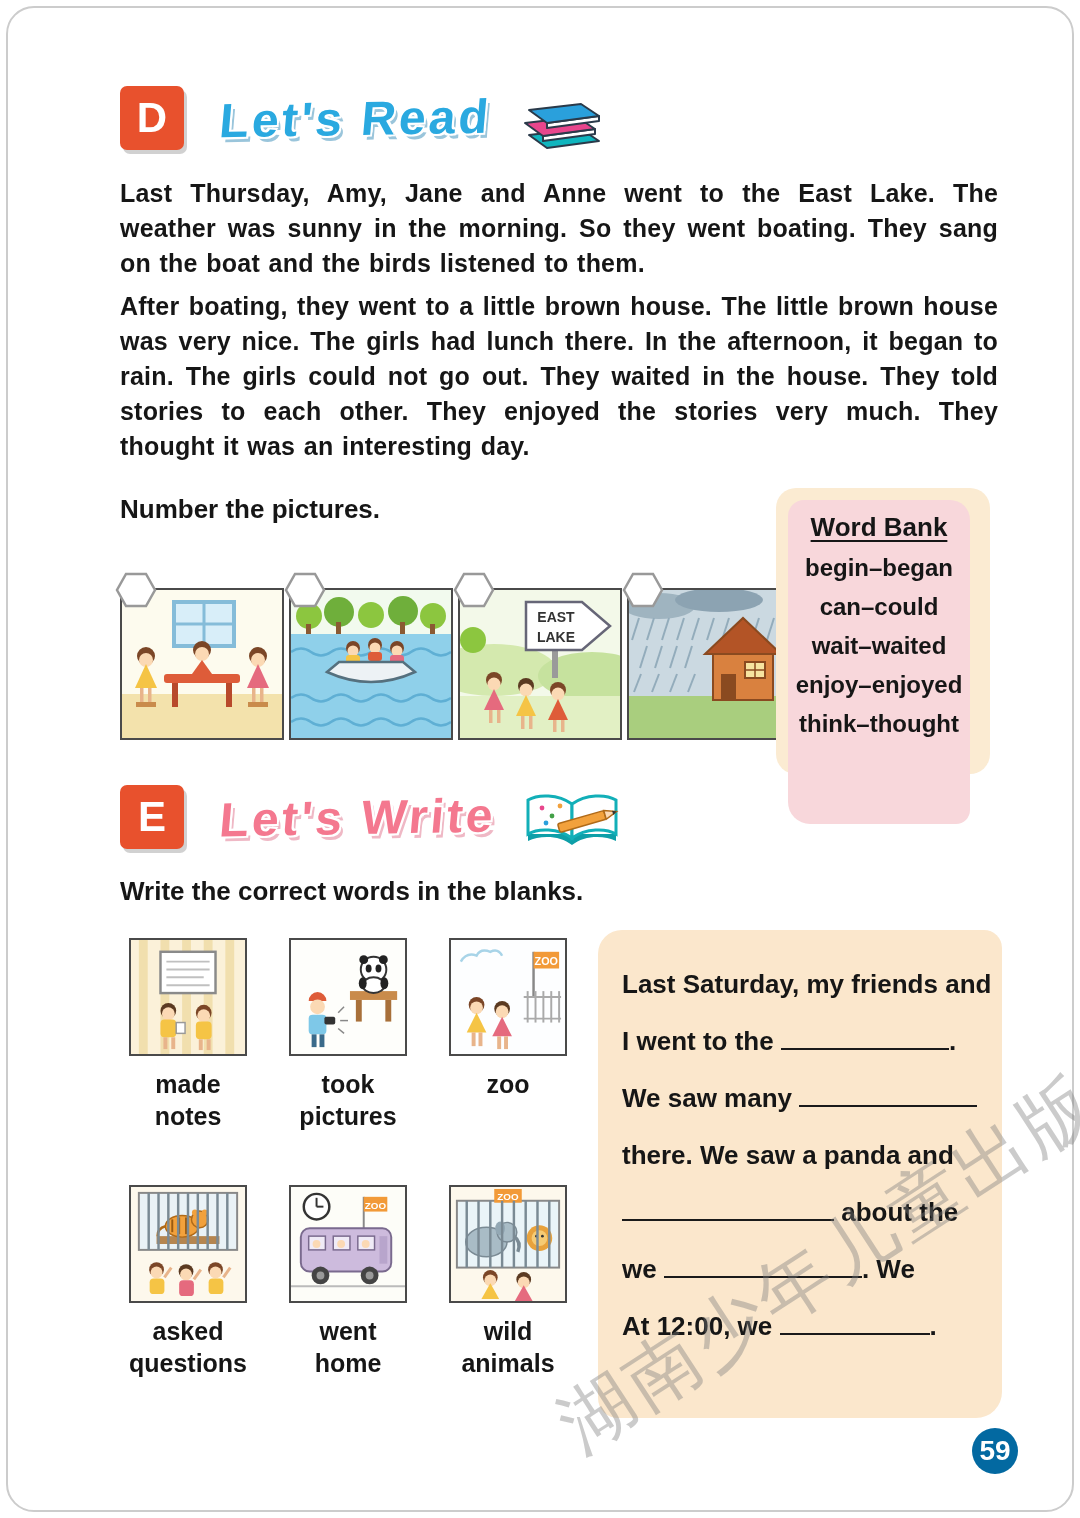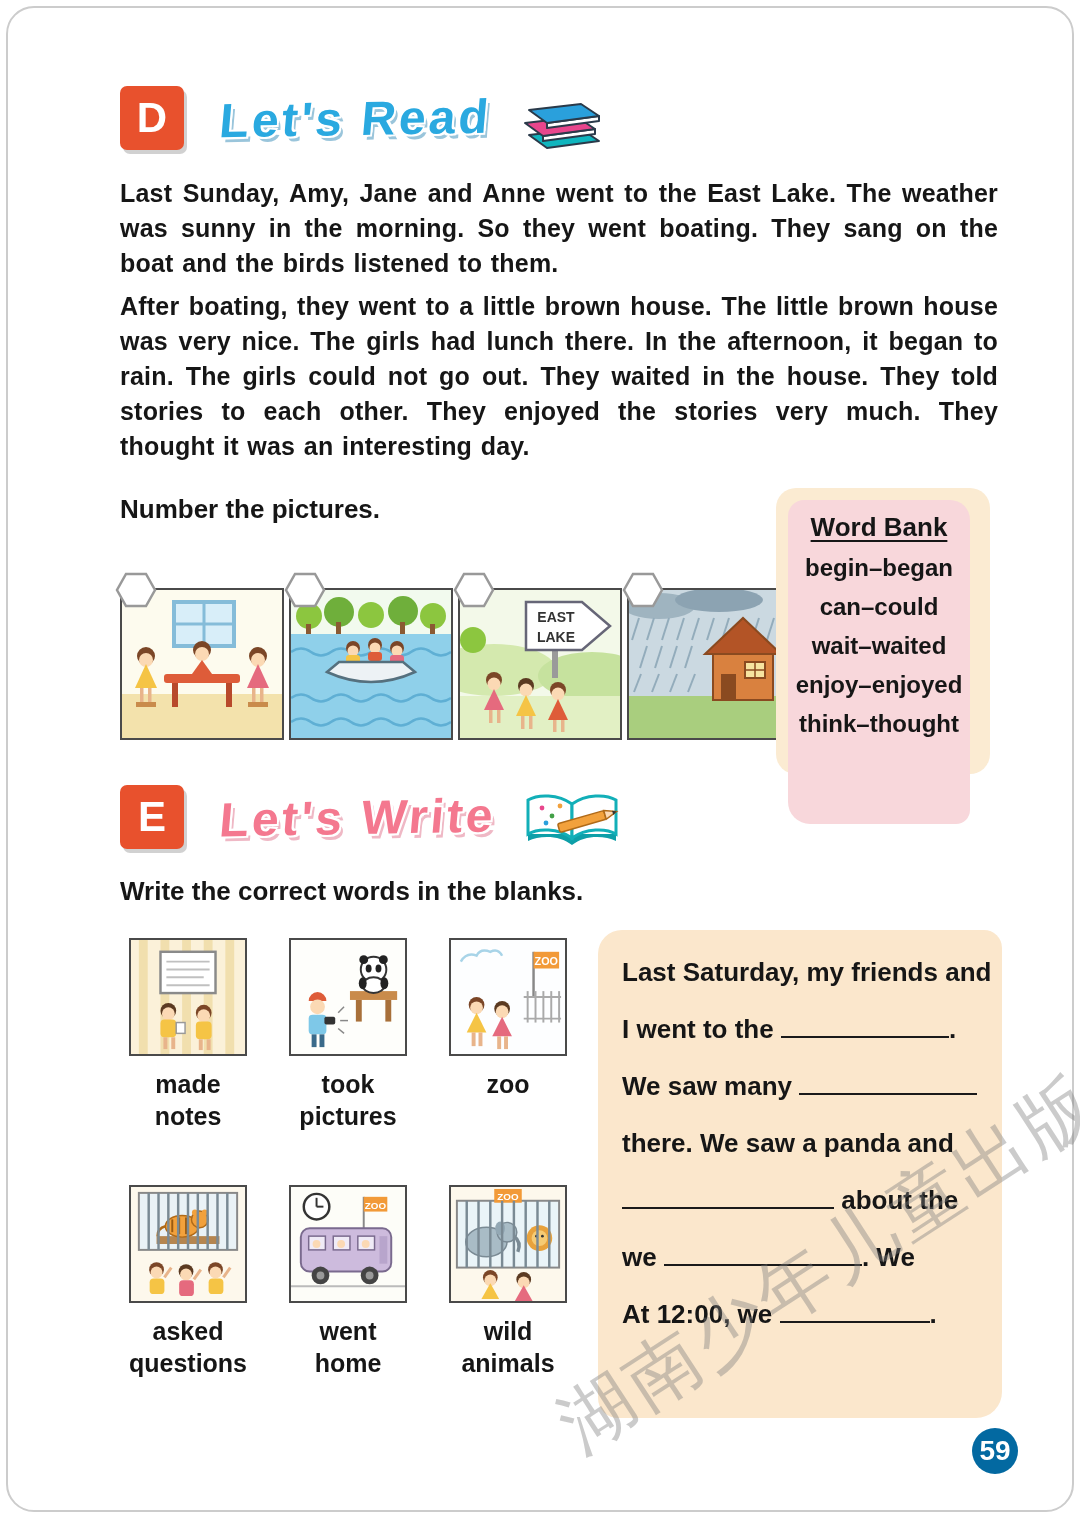--- a/index.html
+++ b/index.html
@@ -70,21 +70,21 @@
             grid-template-columns:160px 160px 160px; grid-auto-rows:247px; justify-items:center; }
   .e-card { display:flex; flex-direction:column; align-items:center; }
   .e-pic { width:118px; height:118px; border:2.5px solid #4a4a4a; background:#fff; }
   .e-pic svg { display:block; width:100%; height:100%; }
   .pic-label { margin-top:12px; width:128px; text-align:center;
                font-size:25px; font-weight:bold; line-height:32px; }
 
   
   .writing-panel { position:absolute; left:598px; top:930px; width:404px; height:488px;
                    background:#FBE7CC; border-radius:24px 18px 26px 20px;
-                   padding:14px 18px 0 24px; }
+                   padding:26px 18px 0 24px; }
   .wl { font-size:26px; font-weight:bold; line-height:57px; white-space:nowrap; }
   .blank { display:inline-block; height:2px; border-bottom:2.5px solid #1a1a1a;
            vertical-align:baseline; }
 
   
   .page-num { position:absolute; left:972px; top:1428px; width:46px; height:46px;
               border-radius:50%; background:#0369a1; color:#fff; font-size:28px;
               font-weight:bold; display:flex; align-items:center; justify-content:center; }
   .watermark { position:absolute; left:540px; top:1392px; transform:rotate(-33deg);
                transform-origin:0 0; font-size:74px; letter-spacing:4px;
@@ -103,21 +103,21 @@
       <polygon points="14,44 66,38 84,50 32,57" fill="#0FB5BE"></polygon>
       <polygon points="28,45 80,38 80,43 28,50" fill="#ffffff"></polygon>
       <polygon points="10,32 62,26 80,38 28,45" fill="#E8468C"></polygon>
       <polygon points="32,32 84,25 84,30 32,37" fill="#ffffff"></polygon>
       <polygon points="14,19 66,13 84,25 32,32" fill="#2AA0DC"></polygon>
     </g>
   </svg>
 </div>
 
 <div class="read-col">
-  <p class="para">Last Sunday, Amy, Jane and Anne went to the East Lake. The weather was sunny in the morning. So they went boating. They sang on the boat and the birds listened to them.</p>
+  <p class="para">Last Thursday, Amy, Jane and Anne went to the East Lake. The weather was sunny in the morning. So they went boating. They sang on the boat and the birds listened to them.</p>
   <p class="para">After boating, they went to a little brown house. The little brown house was very nice. The girls had lunch there. In the afternoon, it began to rain. The girls could not go out. They waited in the house. They told stories to each other. They enjoyed the stories very much. They thought it was an interesting day.</p>
   <p class="instruction">Number the pictures.</p>
 </div>
 
 <div class="d-pics">
 
   <div class="d-pic">
     <svg class="hex" viewBox="0 0 42 36">
       <polygon points="11,2 31,2 40,18 31,34 11,34 2,18" fill="#fff" stroke="#999" stroke-width="2.5"></polygon>
     </svg>

